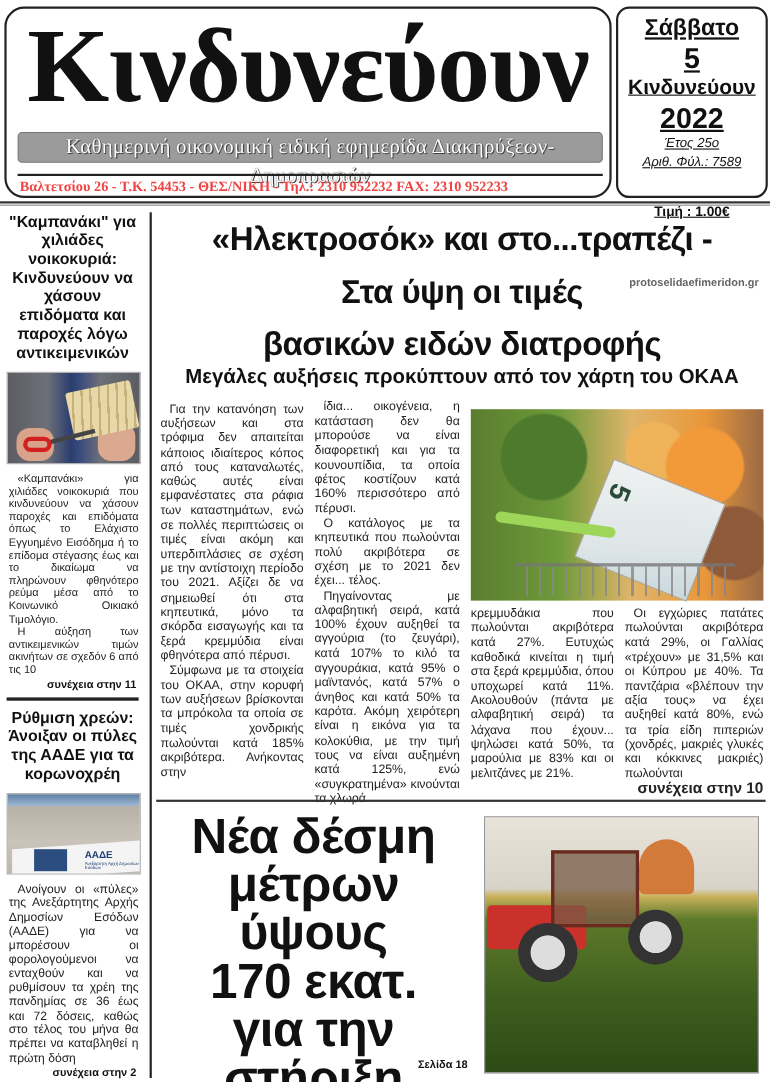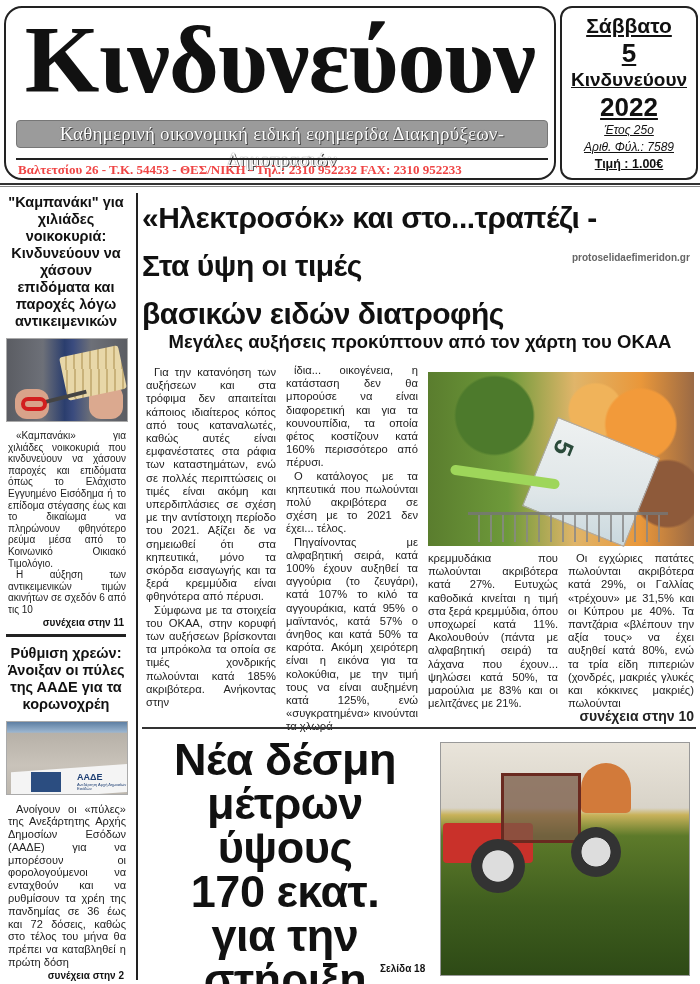--- a/index.html
+++ b/index.html
@@ -30,21 +30,21 @@
   }
   .datebox {
     position: absolute; left: 560px; top: 6px; width: 138px; height: 174px;
     border: 2px solid #222; border-radius: 12px; text-align: center; background: #fff; text-decoration: underline;
   }
   .datebox .day { font-weight: bold; font-size: 21px; margin-top: 6px; line-height: 24px; }
   .datebox .num { font-weight: bold; font-size: 26px; line-height: 30px; }
   .datebox .month { font-weight: bold; font-size: 19px; line-height: 24px; }
   .datebox .year { font-weight: bold; font-size: 26px; line-height: 30px; }
   .datebox .small { font-style: italic; font-size: 12px; line-height: 17px; }
-  .datebox .price { font-weight: bold; font-size: 12.5px; line-height: 17px; }
+  .datebox .price { font-weight: bold; font-size: 12.5px; line-height: 17px; margin-top: 28px; }
   .top-rule { position: absolute; left: 0; top: 183px; width: 700px; height: 4px; border-top: 2px solid #333; border-bottom: 1px solid #888; }
 
   
   .left-col { position: absolute; left: 0; top: 190px; width: 132px; height: 794px; }
   .vrule { position: absolute; left: 136px; top: 193px; width: 2px; height: 787px; background: #222; }
   .side-head {
     font-weight: bold; font-size: 14.5px; line-height: 17px; text-align: center;
     padding: 0 4px; color: #111;
   }
   .side-text {
@@ -88,21 +88,21 @@
   .photo-tractor { position: absolute; left: 440px; top: 742px; width: 250px; height: 234px;
     background: linear-gradient(180deg, #e9e4da 0%, #d8d3c8 28%, #c9b25a 31%, #5d7a2a 40%, #3f5e1e 70%, #2e4a16 100%); border: 1px solid #999; }
   .photo-tractor .body { position: absolute; left: 2px; top: 80px; width: 90px; height: 40px; background: #c9312a; border-radius: 4px; }
   .photo-tractor .cab { position: absolute; left: 60px; top: 30px; width: 80px; height: 70px; background: rgba(120,90,70,0.75); border: 3px solid #6a2a20; }
   .photo-tractor .tank { position: absolute; left: 140px; top: 20px; width: 50px; height: 50px; background: #d27a3a; border-radius: 50% 50% 10% 10%; }
   .photo-tractor .wheel1 { position: absolute; left: 30px; top: 96px; width: 54px; height: 54px; border-radius: 50%; background: radial-gradient(circle, #ddd 0 40%, #333 42%); }
   .photo-tractor .wheel2 { position: absolute; left: 130px; top: 84px; width: 50px; height: 50px; border-radius: 50%; background: radial-gradient(circle, #ddd 0 40%, #333 42%); }
 
   
   .main-head {
-    position: absolute; left: 142px; top: 194px; width: 556px; text-align: left;
+    position: absolute; left: 142px; top: 194px; width: 556px; text-align: center;
     font-weight: bold; font-size: 30px; line-height: 48px; letter-spacing: -0.5px; color: #111;
   }
   .watermark { position: absolute; left: 572px; top: 252px; font-size: 10px; font-weight: bold; color: #666; }
   .subhead { position: absolute; left: 142px; top: 330px; width: 556px; text-align: center;
     font-weight: bold; font-size: 18.5px; line-height: 24px; }
 
   .col { position: absolute; font-size: 11.2px; line-height: 13.2px; text-align: justify; color: #222; }
   .col p { text-indent: 8px; }
   .col1 { left: 146px; top: 366px; width: 130px; }
   .col2 { left: 286px; top: 364px; width: 132px; }

